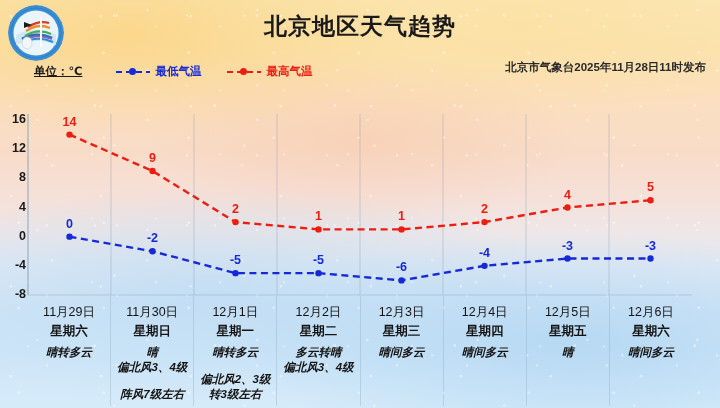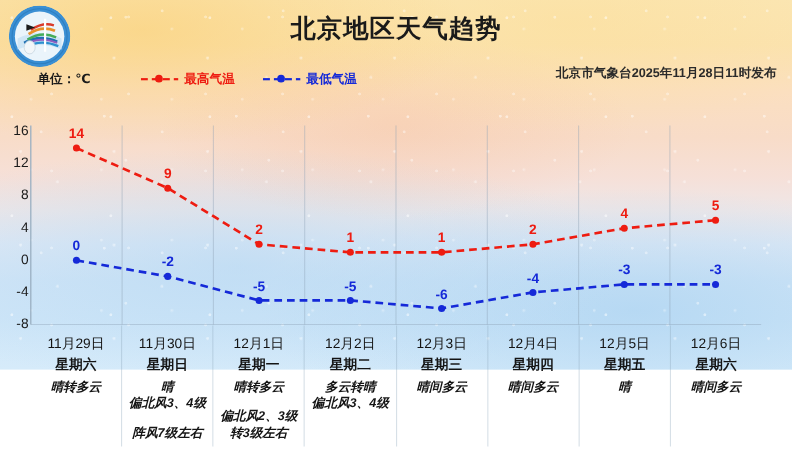--- a/index.html
+++ b/index.html
@@ -3,21 +3,21 @@
 <meta charset="utf-8">
 <style>
   * { box-sizing: border-box; margin: 0; padding: 0; }
   html, body {
     width: 720px; height: 408px;
     font-family: "Liberation Sans", "DejaVu Sans", sans-serif;
     overflow: hidden;
   }
   #stage {
     position: relative;
-    width: 720px; height: 336px;
+    width: 720px; height: 408px;
     background:
       radial-gradient(ellipse 420px 150px at 18% 8%, rgba(250,205,110,0.55), rgba(250,205,110,0) 70%),
       radial-gradient(ellipse 380px 140px at 72% 6%, rgba(252,222,150,0.45), rgba(252,222,150,0) 72%),
       radial-gradient(ellipse 300px 120px at 50% 34%, rgba(246,186,150,0.30), rgba(246,186,150,0) 72%),
       radial-gradient(ellipse 500px 150px at 30% 72%, rgba(178,214,242,0.55), rgba(178,214,242,0) 72%),
       radial-gradient(ellipse 460px 150px at 80% 84%, rgba(166,208,240,0.60), rgba(166,208,240,0) 74%),
       linear-gradient(to bottom,
         #fbe6b4 0%,
         #fbe3b0 12%,
         #fbdfc0 25%,
@@ -61,21 +61,21 @@
     font-size: 23px; font-weight: bold; color: #1a1a1a;
     letter-spacing: 1px;
   }
 
   
   #legend {
     position: absolute; left: 34px; top: 64px;
     display: flex; align-items: center; gap: 0;
     font-size: 11.5px; font-weight: bold; color: #1a1a1a;
   }
-  #legend .unit { margin-right: 46px; }
+  #legend .unit { margin-right: 34px; text-decoration: underline; }
   .leg-item { display: flex; align-items: center; margin-right: 26px; }
   .leg-swatch { width: 34px; height: 10px; margin-right: 5px; position: relative; }
   .leg-swatch .bar {
     position: absolute; top: 4px; left: 0; width: 34px; height: 2px;
     background-image: linear-gradient(to right, currentColor 0 6px, transparent 6px 10px);
     background-size: 10px 2px;
   }
   .leg-swatch .dot {
     position: absolute; top: 1.5px; left: 13px;
     width: 7px; height: 7px; border-radius: 50%; background: currentColor;
@@ -93,21 +93,21 @@
 
   
   #chart {
     position: absolute; left: 0; top: 104px;
     width: 720px; height: 198px;
   }
   #chart svg { display: block; }
 
   .ylabel {
     position: absolute;
-    font-size: 12.5px; font-weight: normal; color: #1a1a1a;
+    font-size: 12.5px; font-weight: bold; color: #1a1a1a;
     text-align: right; width: 26px;
   }
 
   
   #days {
     position: absolute; left: 28px; top: 296px;
     width: 664px; height: 110px;
     display: flex;
   }
   .day-col {
@@ -141,33 +141,33 @@
       <ellipse cx="19" cy="38" rx="5" ry="6" fill="#f2f6f9" stroke="#c9d8e2" stroke-width="0.8"></ellipse>
       <path d="M16 17 l8 3 -8 3 z" fill="#1a1a1a"></path>
       <circle cx="28" cy="28" r="25" fill="none" stroke="#2f7fc0" stroke-width="1"></circle>
     </svg>
   </div>
 
   <div id="title">北京地区天气趋势</div>
 
   <div id="legend">
     <span class="unit">单位：℃</span>
+    <span class="leg-item leg-low">
+      <span class="leg-swatch">
+        <span class="bar"></span>
+          <span class="dot"></span>
+      </span>
+      <span>最低气温</span>
+    </span>
     <span class="leg-item leg-high">
       <span class="leg-swatch">
         <span class="bar"></span>
           <span class="dot"></span>
       </span>
       <span>最高气温</span>
-    </span>
-    <span class="leg-item leg-low">
-      <span class="leg-swatch">
-        <span class="bar"></span>
-          <span class="dot"></span>
-      </span>
-      <span>最低气温</span>
     </span>
   </div>
 
   <div id="publisher">
     <div>北京市气象台2025年11月28日11时发布</div>
   </div>
 
   <div id="chart">
     <svg id="plot" width="720" height="198">
         <line x1="111" y1="10" x2="111" y2="191" stroke="rgba(140,160,180,0.40)" stroke-width="1"></line>

